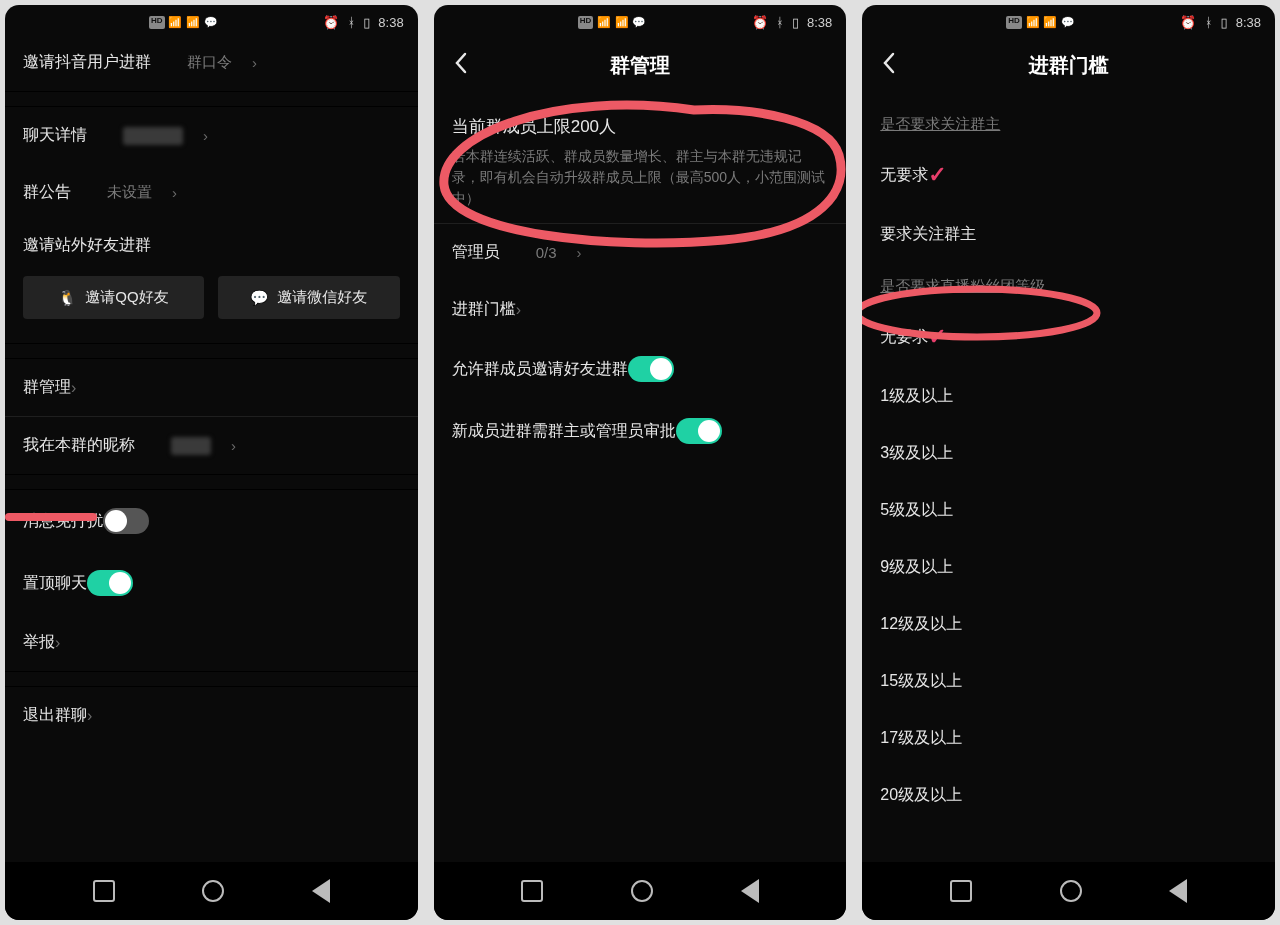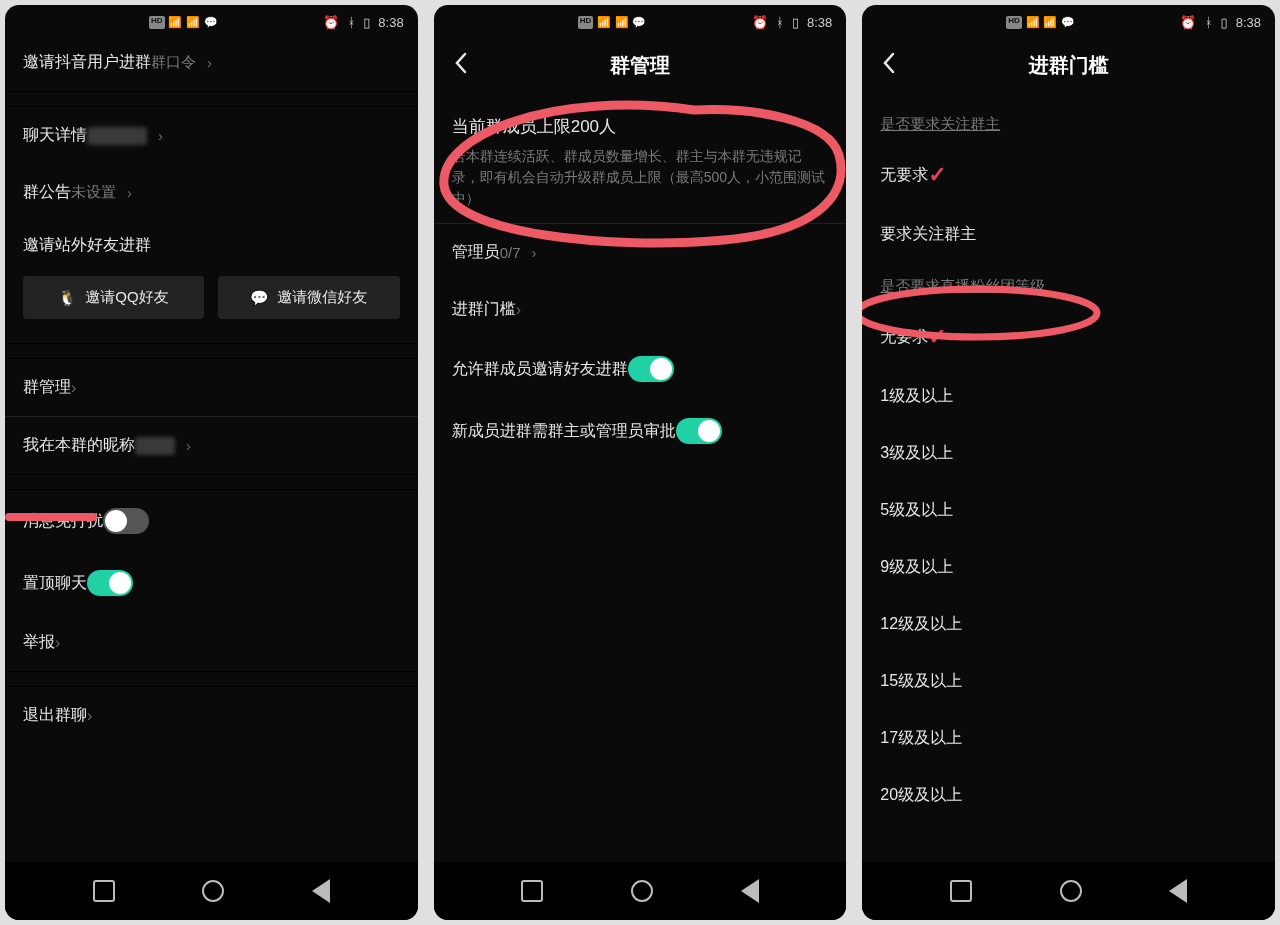--- a/index.html
+++ b/index.html
@@ -66,21 +66,21 @@
 .content { flex:1; overflow:hidden; }
 .row {
   display: flex;
   align-items: center;
   justify-content: flex-start;
   padding: 18px 18px;
   color: #e6e6e6;
   font-size: 16px;
 }
 .row .label { color: #e6e6e6; }
-.row .value { color: #7a7a7a; font-size: 15px; display:flex; align-items:center; gap:11px;}
+.row .value { color: #7a7a7a; font-size: 15px; display:flex; align-items:center; gap:20px;margin-left:36px;}
 .chev { color:#6a6a6a; display:inline-flex; }
 .block-title { color:#e6e6e6; font-size:16px; padding: 14px 18px 6px; }
 .invite-buttons {
   display:flex; gap:14px; padding: 14px 18px 24px;
 }
 .invite-btn {
   flex:1;
   background:#232323;
   color:#e6e6e6;
   font-size:15px;
@@ -250,21 +250,21 @@
   </div>
   <div class="content">
     <div class="info-block">
       <div class="info-title">当前群成员上限200人</div>
       <div class="info-desc">若本群连续活跃、群成员数量增长、群主与本群无违规记录，即有机会自动升级群成员上限（最高500人，小范围测试中）</div>
     </div>
     <div class="divider"></div>
     <div class="row">
       <span class="label">管理员</span>
       <span class="value">
-          <span>0/7</span>
+          <span>0/3</span>
           <span class="chev">›</span>
         </span>
     </div>
     <div class="row">
       <span class="label">进群门槛</span>
       <span class="chev">›</span>
     </div>
     <div class="row">
       <span class="label">允许群成员邀请好友进群</span>
       <div class="toggle on">

